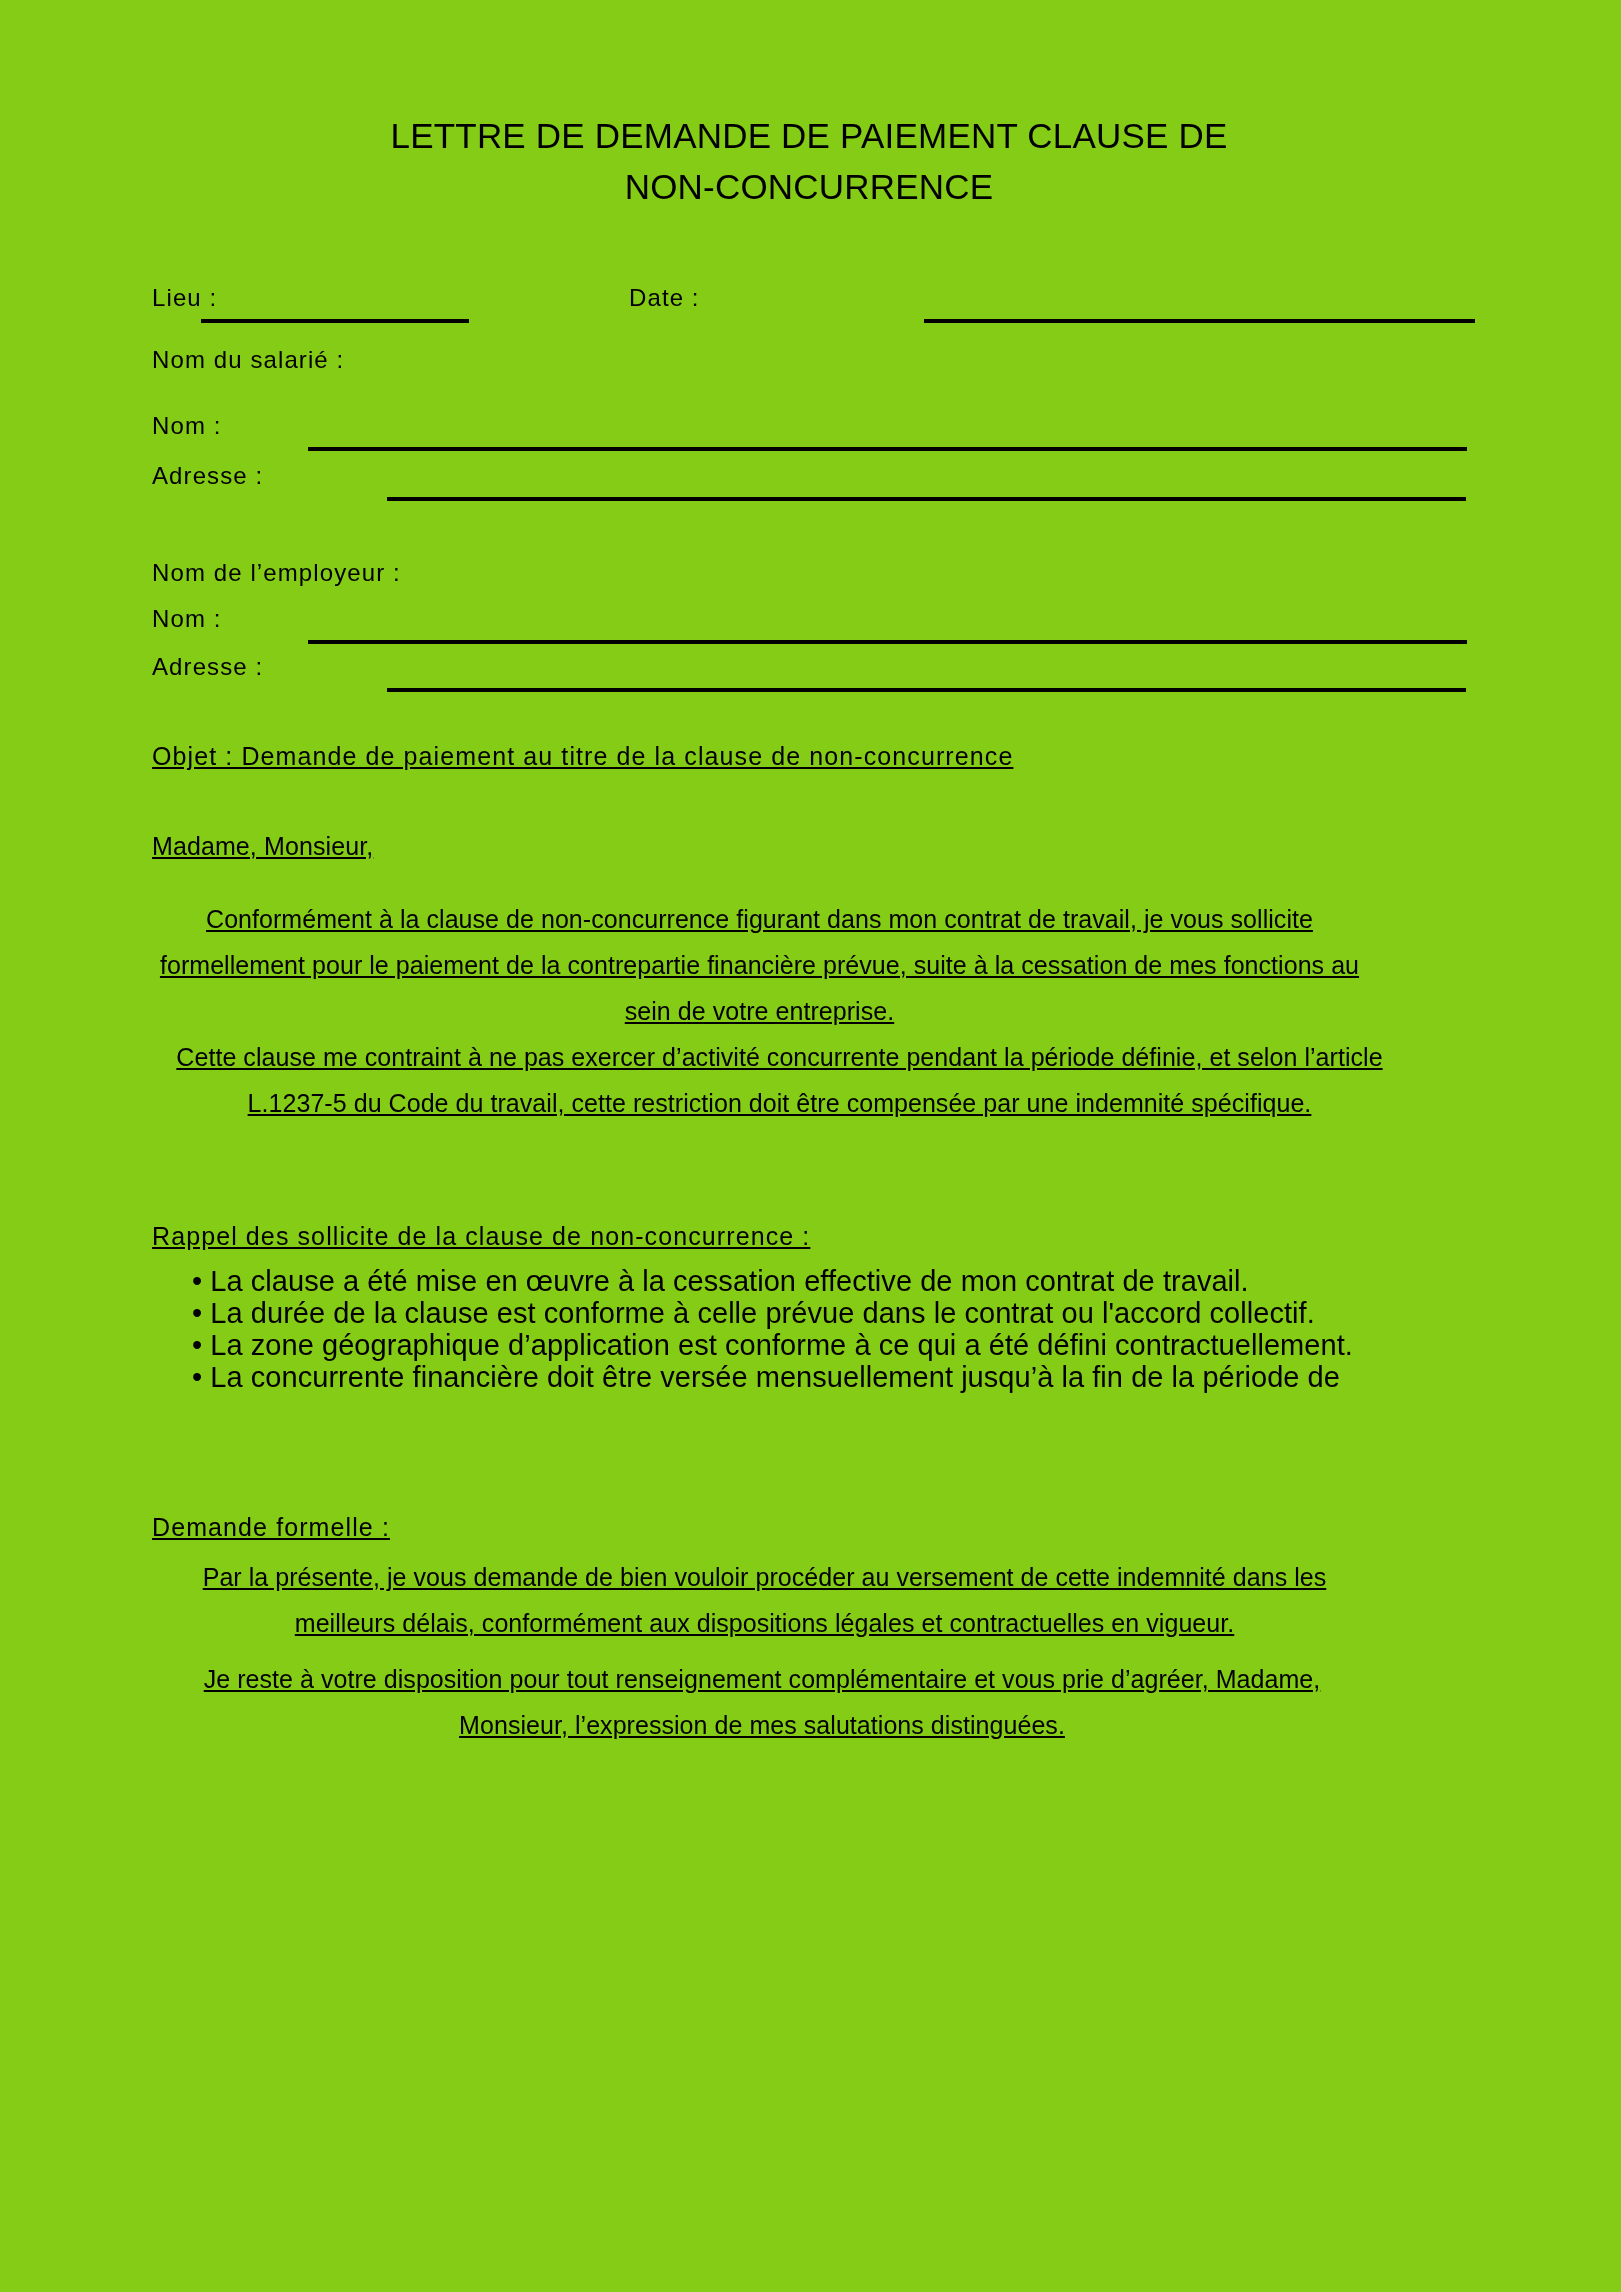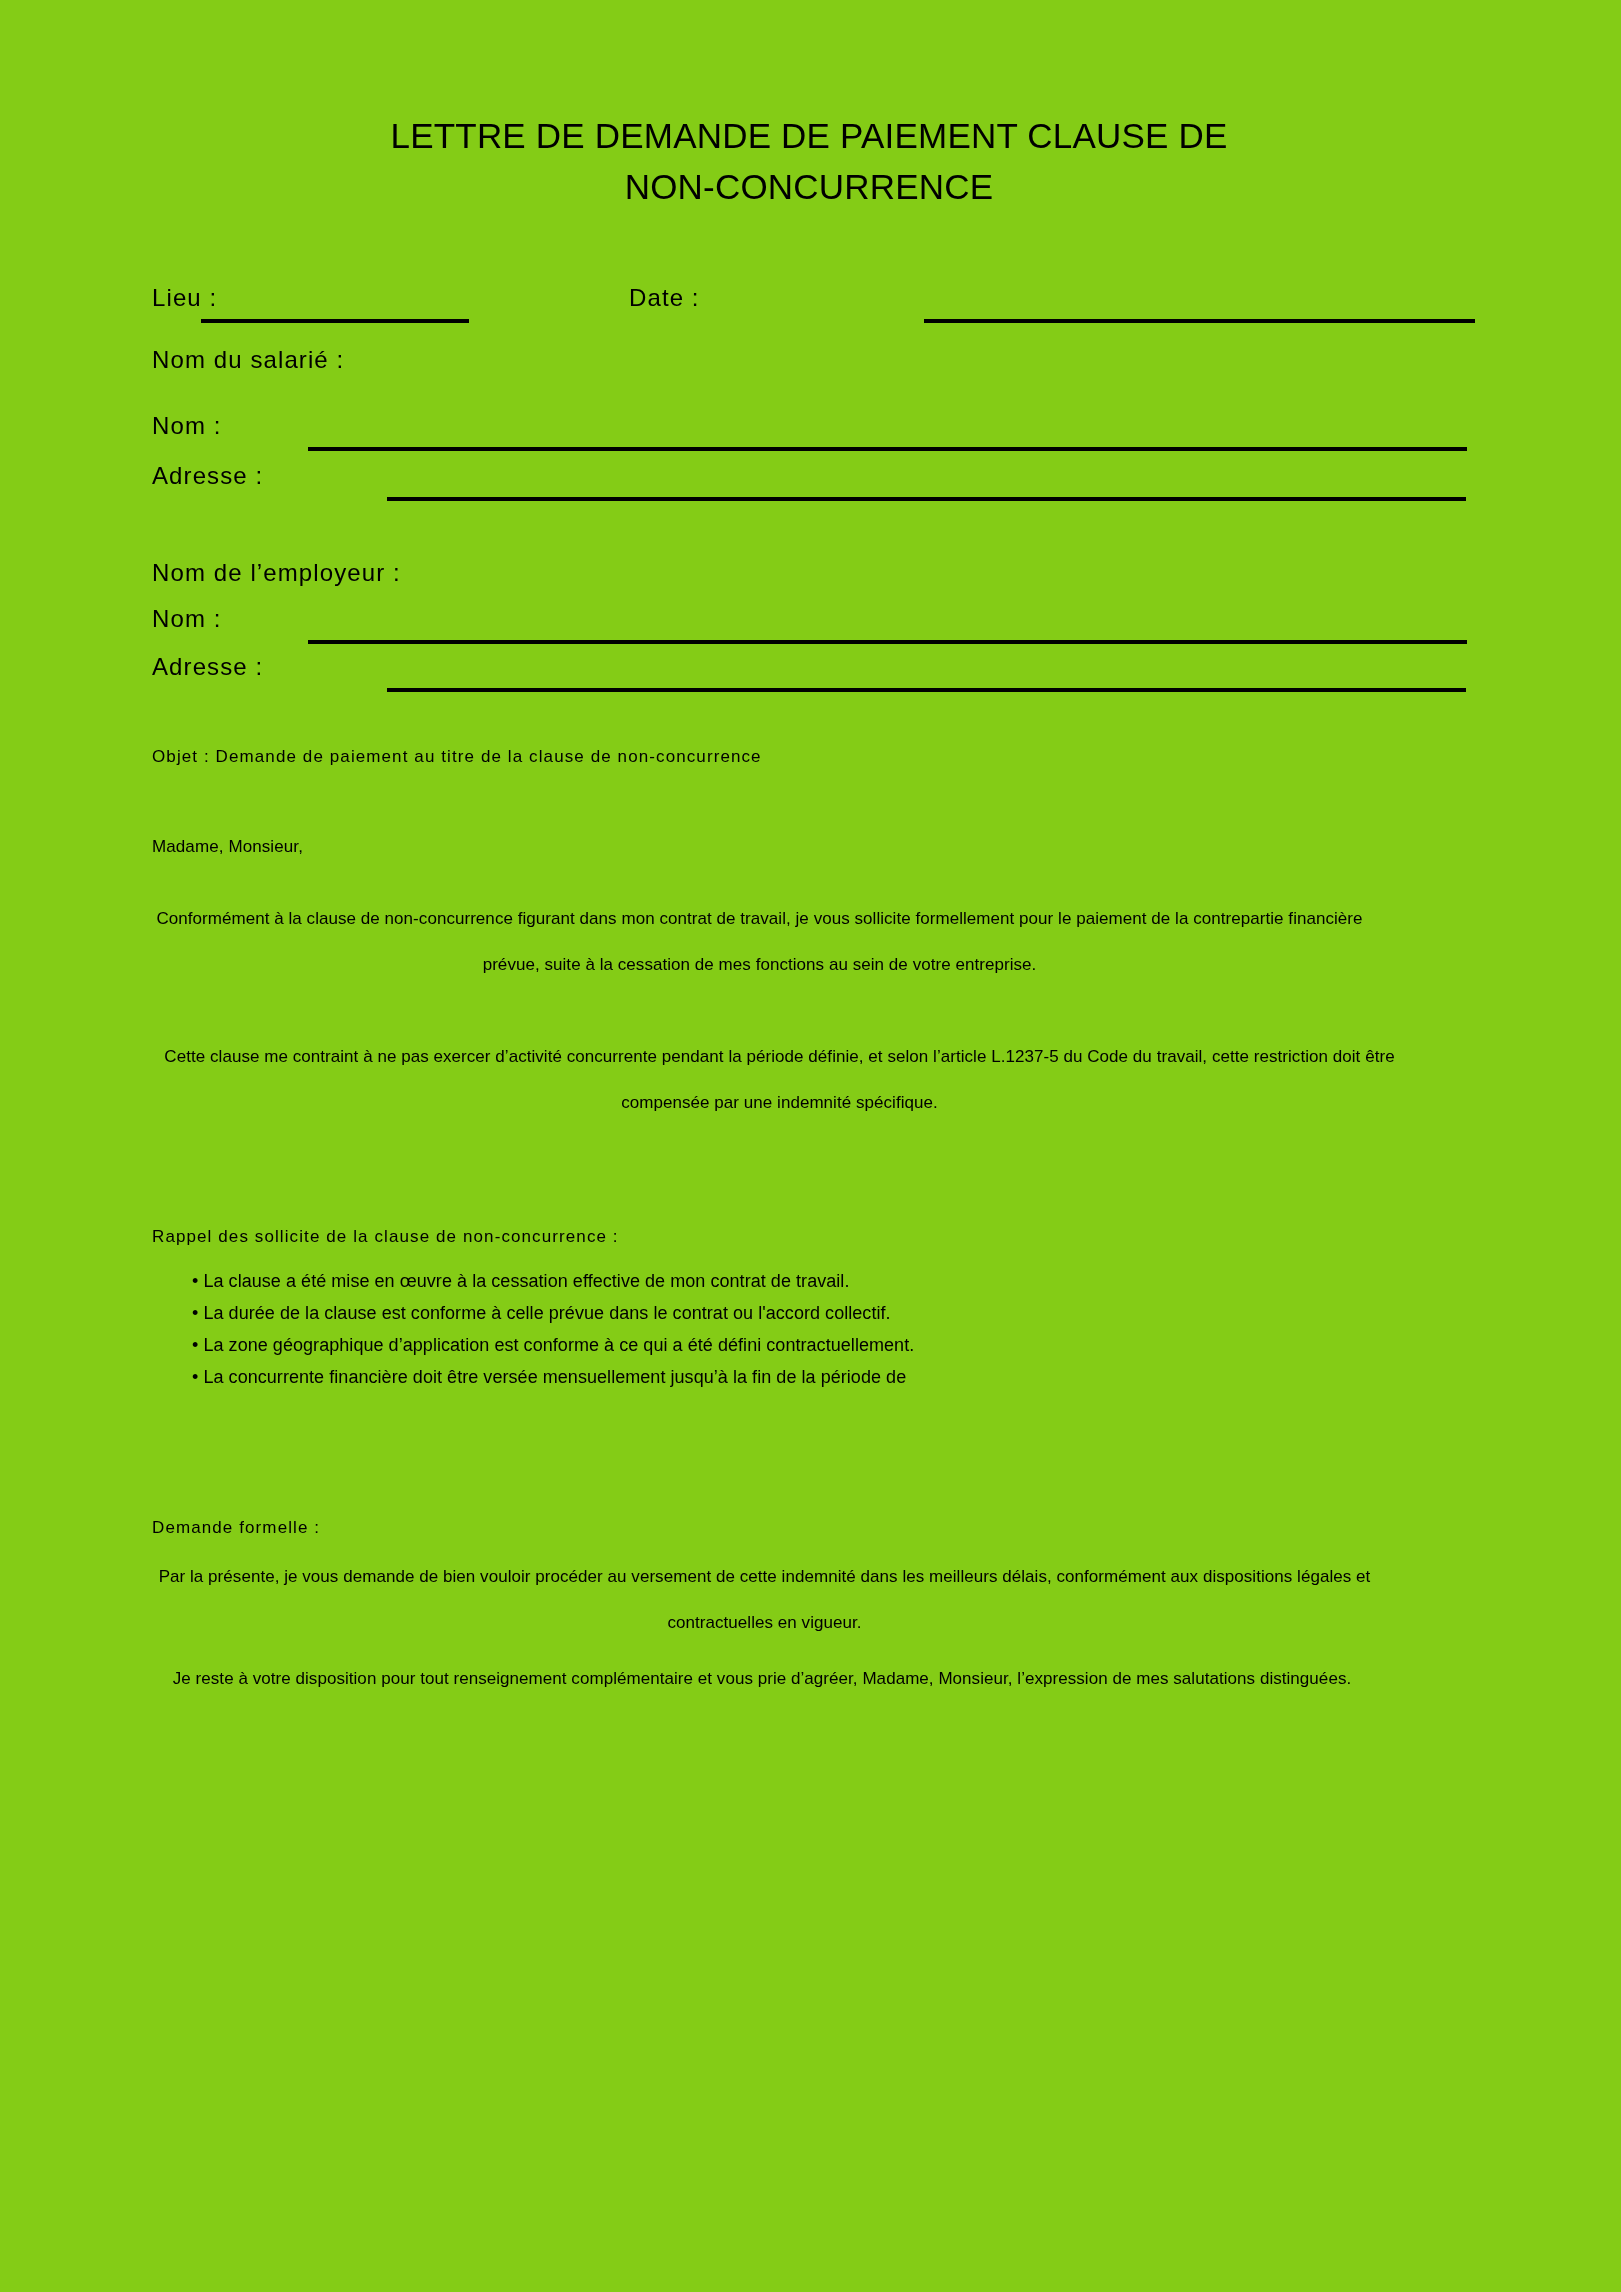--- a/index.html
+++ b/index.html
@@ -29,23 +29,24 @@
     text-align: center;
     font-size: 35px;
     line-height: 51px;
     letter-spacing: 0.2px;
     white-space: pre-line;
   }
 
   
   .tblock {
     position: absolute;
-    font-size: 17px;
+    font-size: 25px;
     line-height: 47px;
     letter-spacing: 0.1px;
+    text-decoration: underline;
   }
   .tblock.heading {
     letter-spacing: 1.1px;
   }
   .tblock.para {
     line-height: 46px;
     letter-spacing: 0.05px;
     text-align: center;
   }
 
@@ -62,21 +63,21 @@
     height: 3.9px;
     background: #000000;
   }
 
   
   .bullets {
     position: absolute;
     left: 192px;
     top: 1265px;
     width: 1264px;
-    font-size: 18px;
+    font-size: 29px;
     line-height: 32px;
     letter-spacing: 0.05px;
   }
   .bullets .bullet-line {
     display: block;
     text-indent: -17.6px;
     padding-left: 17.6px;
   }
   .bullets .bullet-line.cont {
     text-indent: 0;

